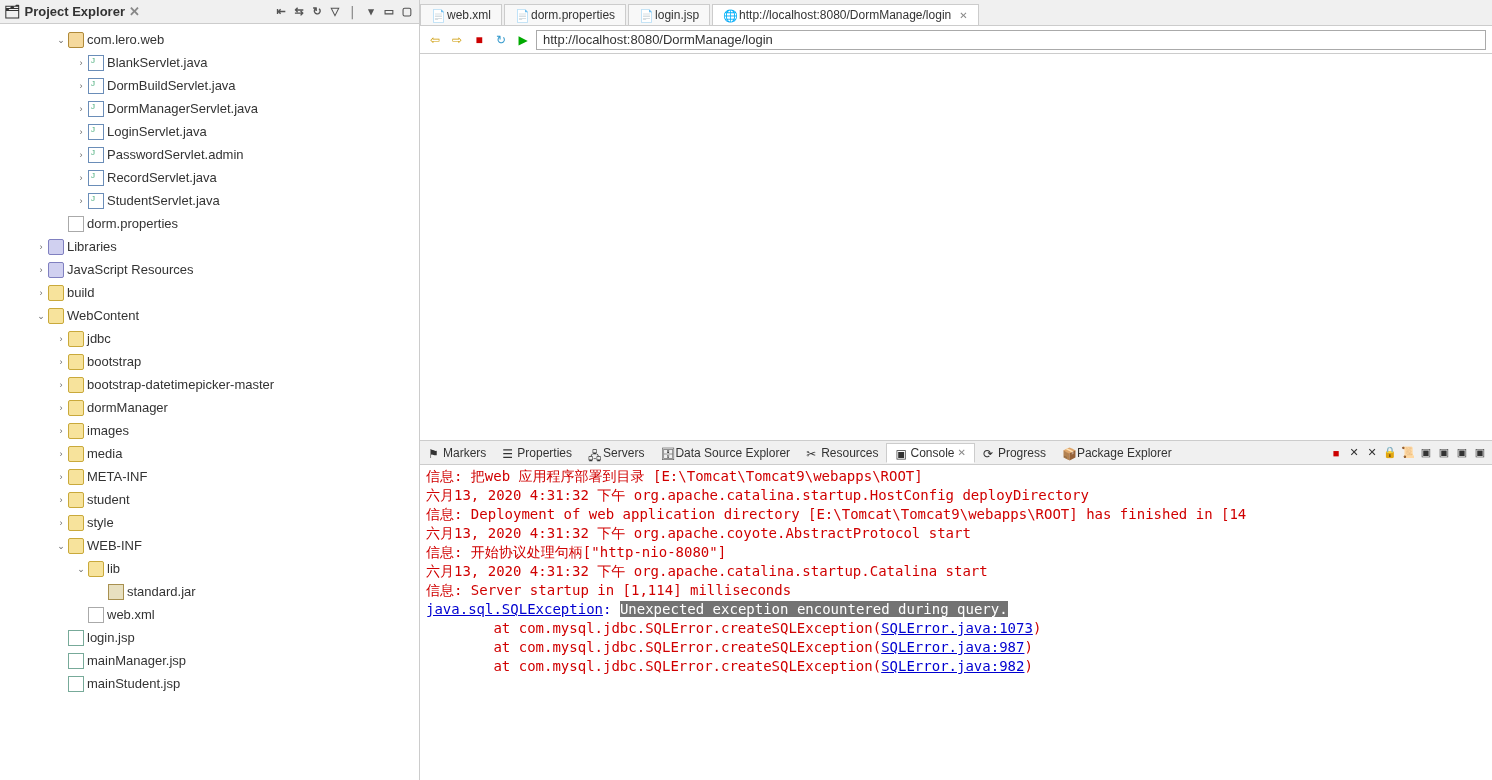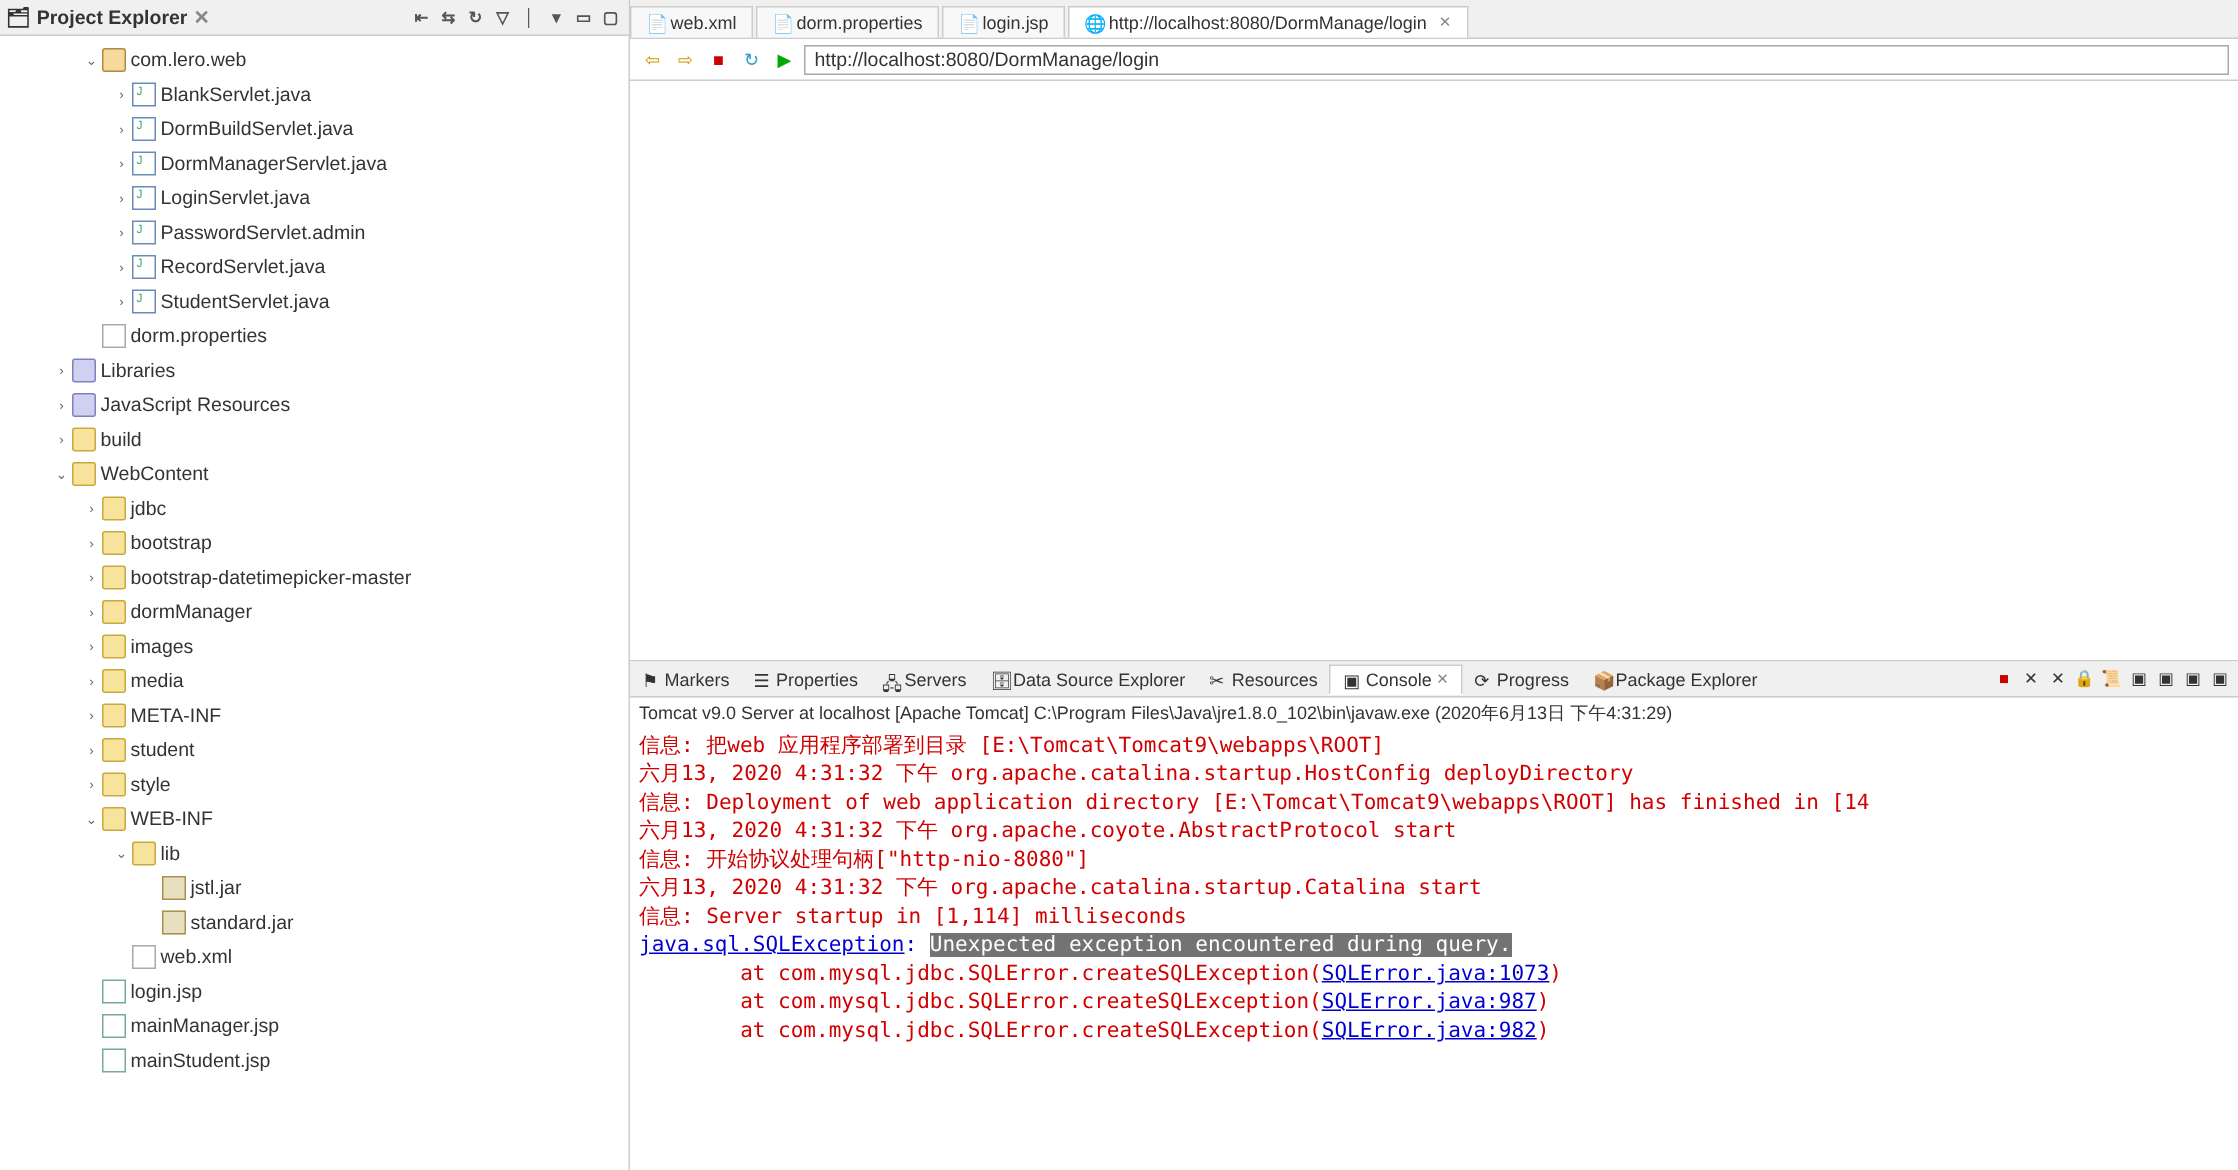--- a/index.html
+++ b/index.html
@@ -187,25 +187,20 @@
         <span>WEB-INF</span>
       </div>
       <div class="tree-row i3">
         <span class="twist">⌄</span>
         <span class="icon folder-open"></span>
         <span>lib</span>
       </div>
       <div class="tree-row i4">
         <span class="twist"></span>
         <span class="icon jar-icon"></span>
-        <span>jstl.jar</span>
-      </div>
-      <div class="tree-row i4">
-        <span class="twist"></span>
-        <span class="icon jar-icon"></span>
         <span>standard.jar</span>
       </div>
       <div class="tree-row i3">
         <span class="twist"></span>
         <span class="icon file-icon"></span>
         <span>web.xml</span>
       </div>
       <div class="tree-row i2">
         <span class="twist"></span>
         <span class="icon jsp-icon"></span>
@@ -294,16 +289,15 @@
           <span>✕</span>
           <span>✕</span>
           <span>🔒</span>
           <span>📜</span>
           <span>▣</span>
           <span>▣</span>
           <span>▣</span>
           <span>▣</span>
         </div>
       </div>
-    <div class="console-head">Tomcat v9.0 Server at localhost [Apache Tomcat] C:\Program Files\Java\jre1.8.0_102\bin\javaw.exe (2020年6月13日 下午4:31:29)</div>
     <div class="console" id="console"><div class="red"><span>信息: 把web 应用程序部署到目录 [E:\Tomcat\Tomcat9\webapps\ROOT]</span></div><div class="red"><span>六月13, 2020 4:31:32 下午 org.apache.catalina.startup.HostConfig deployDirectory</span></div><div class="red"><span>信息: Deployment of web application directory [E:\Tomcat\Tomcat9\webapps\ROOT] has finished in [14</span></div><div class="red"><span>六月13, 2020 4:31:32 下午 org.apache.coyote.AbstractProtocol start</span></div><div class="red"><span>信息: 开始协议处理句柄["http-nio-8080"]</span></div><div class="red"><span>六月13, 2020 4:31:32 下午 org.apache.catalina.startup.Catalina start</span></div><div class="red"><span>信息: Server startup in [1,114] milliseconds</span></div><div><span class="blue">java.sql.SQLException</span><span class="blue-nolink">: </span><span class="hl">Unexpected exception encountered during query.</span></div><div class="red"><span>        at com.mysql.jdbc.SQLError.createSQLException(</span><span class="blue">SQLError.java:1073</span><span>)</span></div><div class="red"><span>        at com.mysql.jdbc.SQLError.createSQLException(</span><span class="blue">SQLError.java:987</span><span>)</span></div><div class="red"><span>        at com.mysql.jdbc.SQLError.createSQLException(</span><span class="blue">SQLError.java:982</span><span>)</span></div></div>
   </div>
 </div>
 
 </body></html>

